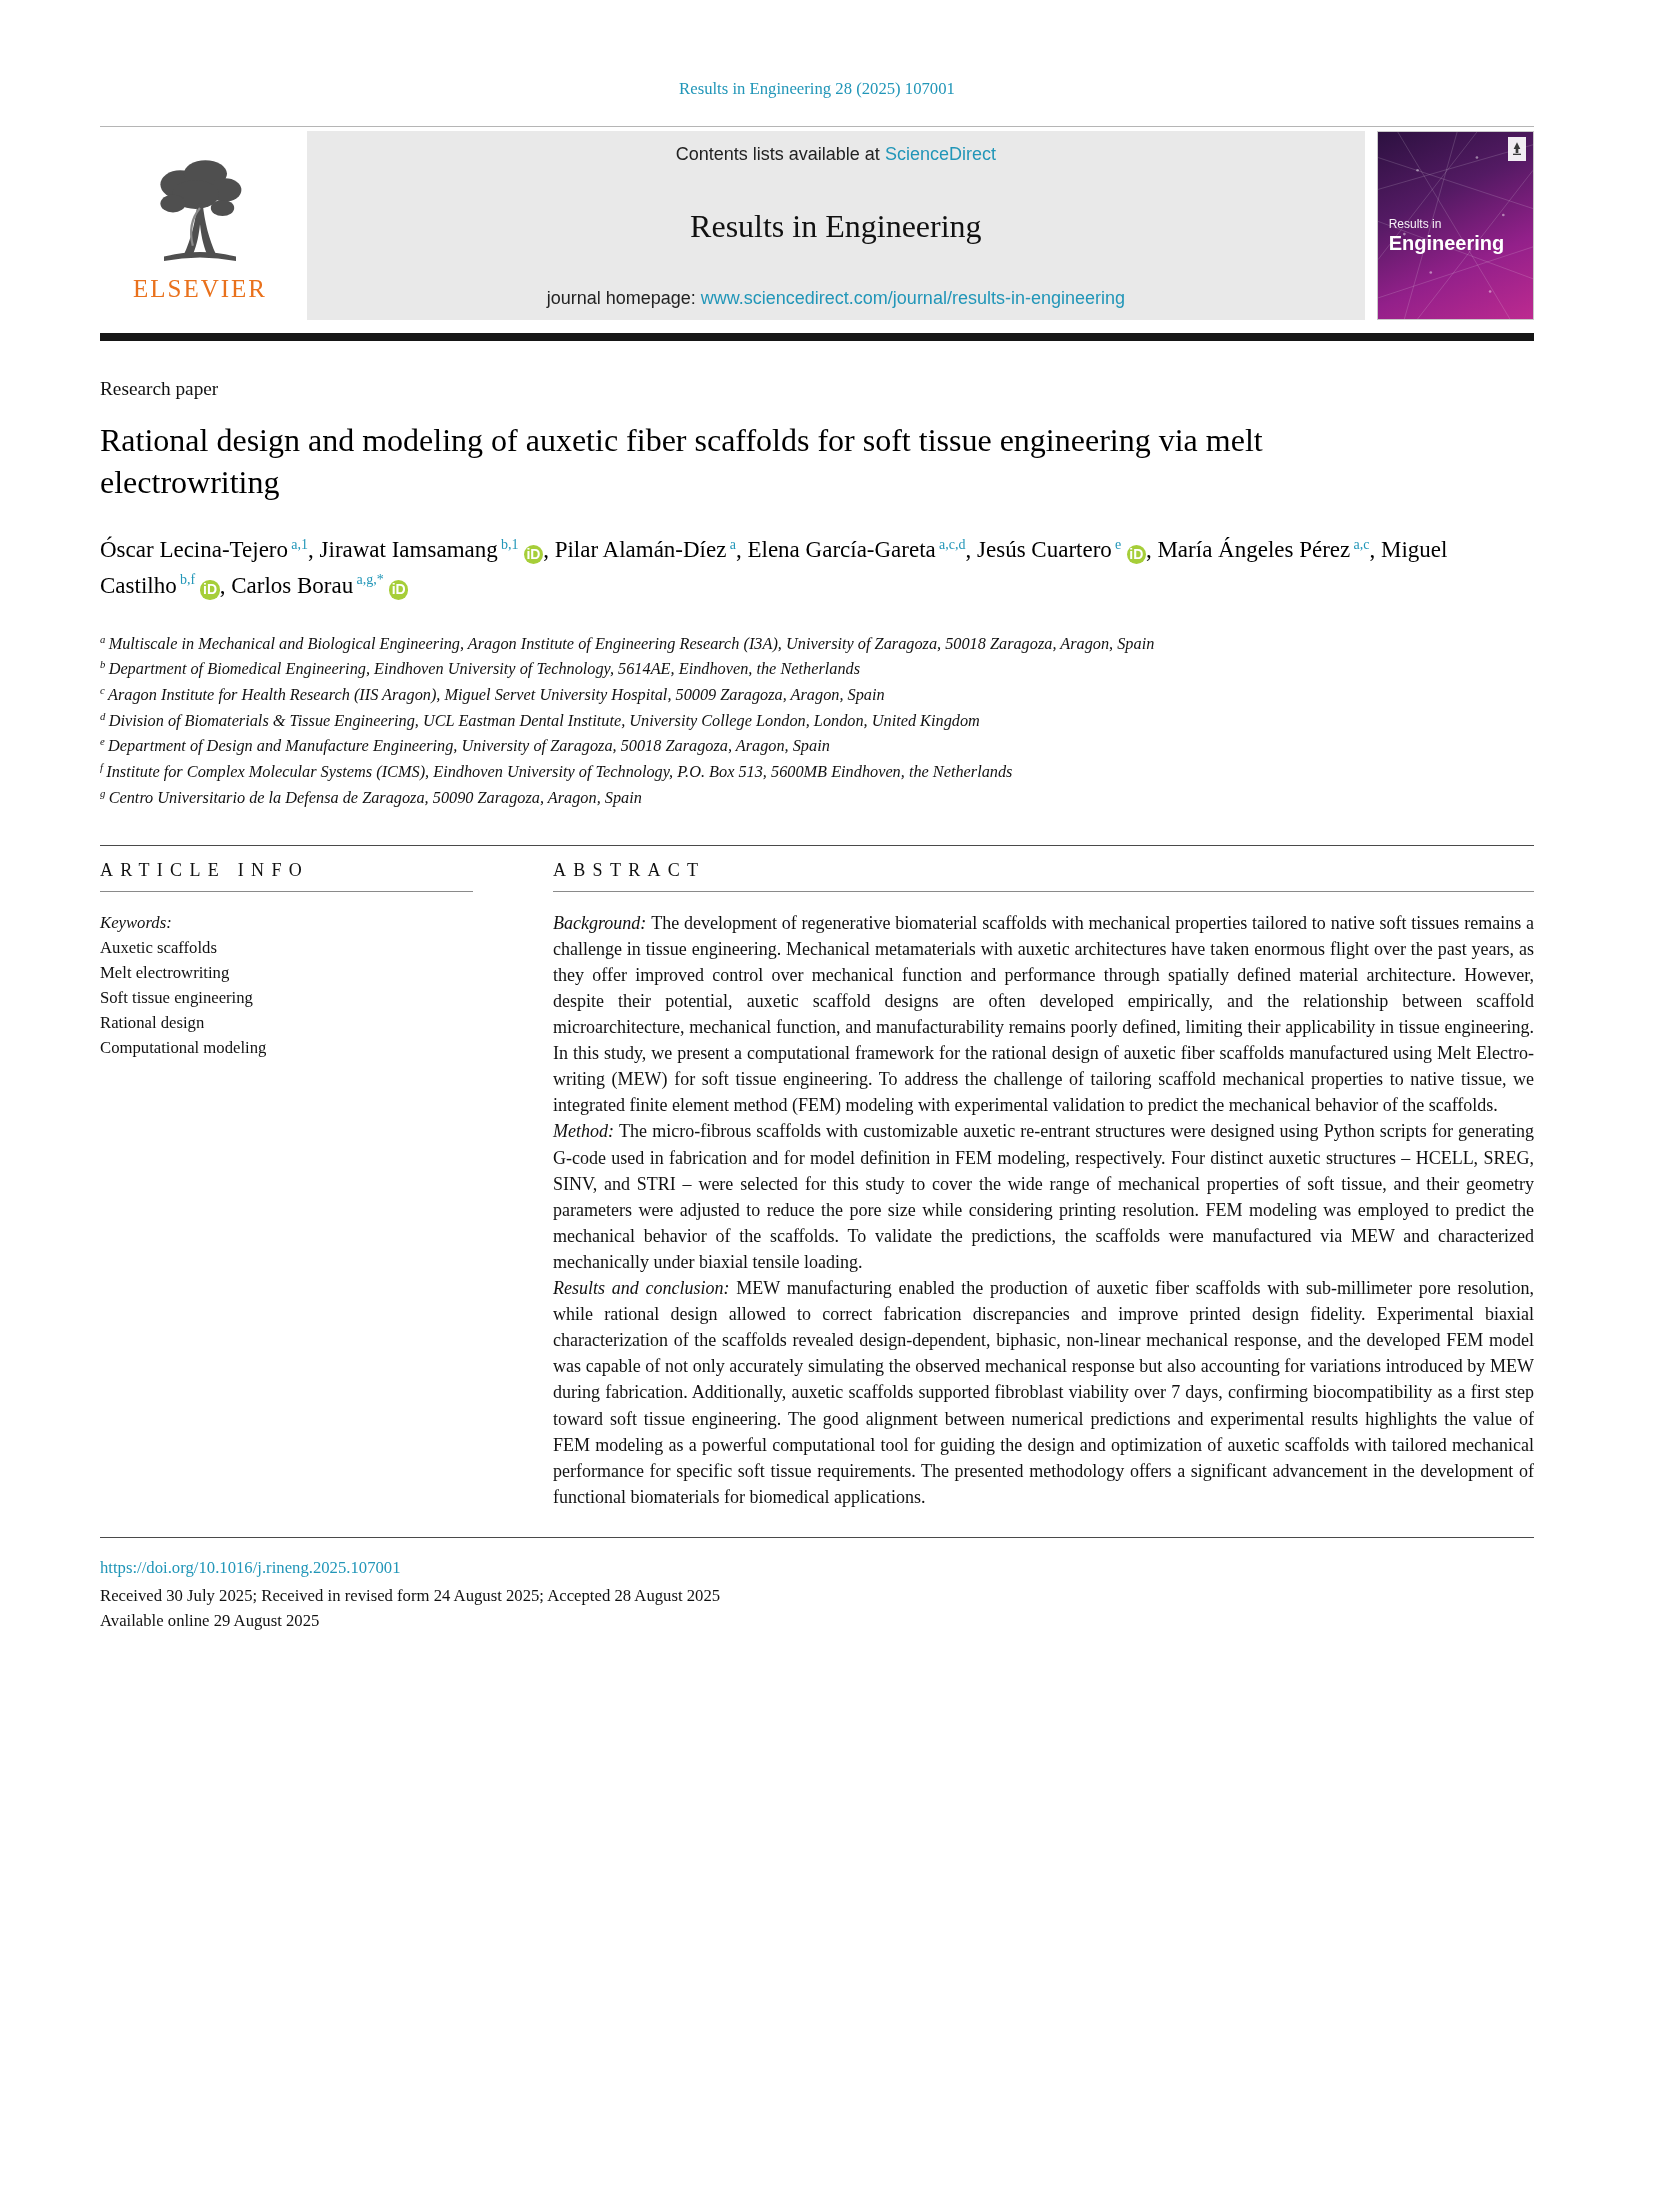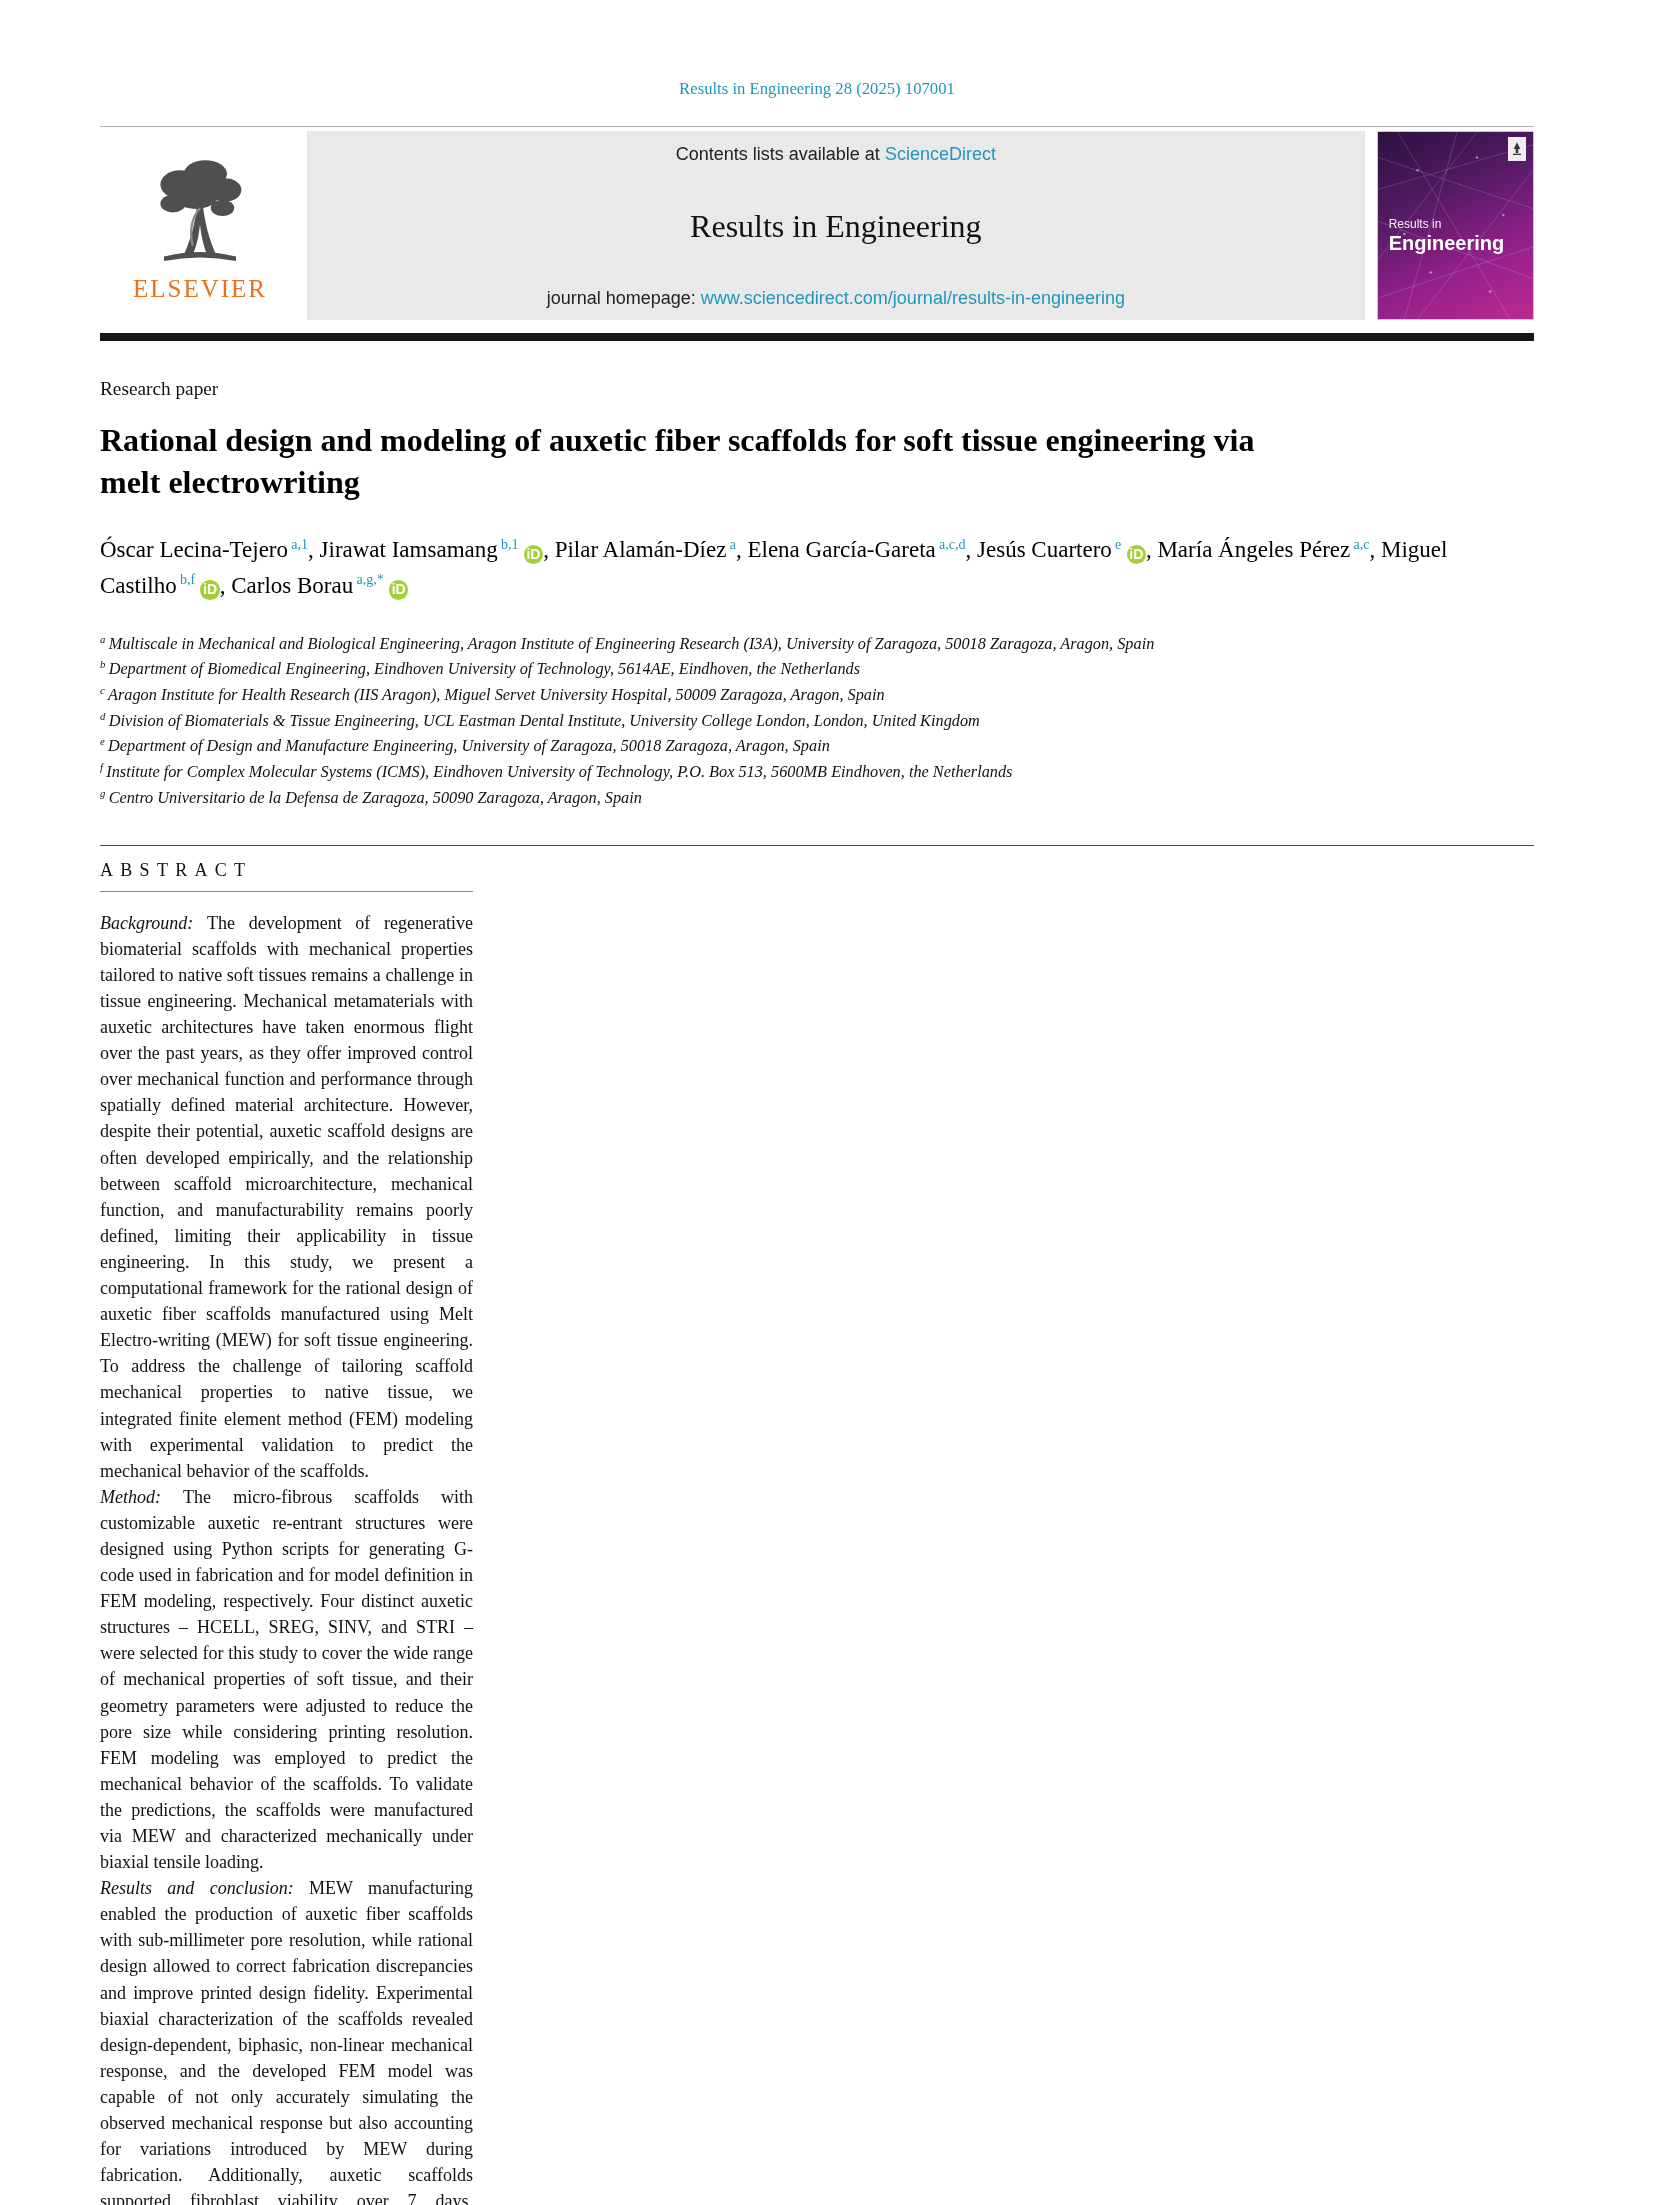--- a/index.html
+++ b/index.html
@@ -79,21 +79,21 @@
     width: 18.7px; height: 24px; background: rgba(255,255,255,.92);
     display: flex; align-items: center; justify-content: center;
   }
 
   .black-bar { margin-top: 9.3px; height: 8px; background: #161616; }
 
   
   .type-label { margin-top: 37px; font-size: 19.3px; color: #111; }
   .title {
     margin-top: 18.7px;
-    font-size: 32px; font-weight: 700; line-height: 1.32;
+    font-size: 32px; font-weight: 400; line-height: 1.32;
     max-width: 1187px; color: #000;
   }
   .authors { margin-top: 29px; font-size: 23px; line-height: 1.55; color: #000; }
   .asup { font-size: 14px; color: #2196b8; margin-left: 3.3px; }
   .orcid {
     display: inline-block; width: 19.3px; height: 19.3px; border-radius: 50%;
     background: #A6CE39; color: #fff;
     font-family: "Liberation Sans", sans-serif; font-size: 14px; font-weight: bold;
     text-align: center; line-height: 19.3px;
     margin-left: 5.3px; vertical-align: -1.3px;
@@ -213,20 +213,34 @@
       <div class="aff-line"><sup>c</sup>Aragon Institute for Health Research (IIS Aragon), Miguel Servet University Hospital, 50009 Zaragoza, Aragon, Spain</div>
       <div class="aff-line"><sup>d</sup>Division of Biomaterials &amp; Tissue Engineering, UCL Eastman Dental Institute, University College London, London, United Kingdom</div>
       <div class="aff-line"><sup>e</sup>Department of Design and Manufacture Engineering, University of Zaragoza, 50018 Zaragoza, Aragon, Spain</div>
       <div class="aff-line"><sup>f</sup>Institute for Complex Molecular Systems (ICMS), Eindhoven University of Technology, P.O. Box 513, 5600MB Eindhoven, the Netherlands</div>
       <div class="aff-line"><sup>g</sup>Centro Universitario de la Defensa de Zaragoza, 50090 Zaragoza, Aragon, Spain</div>
     </div>
 
   <div class="block-rule upper"></div>
 
   <div class="info-abstract">
+    <div class="info-col">
+      <div class="col-heading">ARTICLE INFO</div>
+      <div class="col-rule"></div>
+      <div class="keywords">
+        <div class="kw-label">Keywords:</div>
+        <div id="kw-list">
+            <div class="kw-item">Auxetic scaffolds</div>
+            <div class="kw-item">Melt electrowriting</div>
+            <div class="kw-item">Soft tissue engineering</div>
+            <div class="kw-item">Rational design</div>
+            <div class="kw-item">Computational modeling</div>
+          </div>
+      </div>
+    </div>
     <div class="abs-col">
       <div class="col-heading">ABSTRACT</div>
       <div class="col-rule"></div>
       <div class="abstract-body">
           <p class="abs-para"><span class="para-label">Background: </span>The development of regenerative biomaterial scaffolds with mechanical properties tailored to native soft tissues remains a challenge in tissue engineering. Mechanical metamaterials with auxetic architectures have taken enormous flight over the past years, as they offer improved control over mechanical function and performance through spatially defined material architecture. However, despite their potential, auxetic scaffold designs are often developed empirically, and the relationship between scaffold microarchitecture, mechanical function, and manufacturability remains poorly defined, limiting their applicability in tissue engineering. In this study, we present a computational framework for the rational design of auxetic fiber scaffolds manufactured using Melt Electro-writing (MEW) for soft tissue engineering. To address the challenge of tailoring scaffold mechanical properties to native tissue, we integrated finite element method (FEM) modeling with experimental validation to predict the mechanical behavior of the scaffolds.</p>
           <p class="abs-para"><span class="para-label">Method: </span>The micro-fibrous scaffolds with customizable auxetic re-entrant structures were designed using Python scripts for generating G-code used in fabrication and for model definition in FEM modeling, respectively. Four distinct auxetic structures – HCELL, SREG, SINV, and STRI – were selected for this study to cover the wide range of mechanical properties of soft tissue, and their geometry parameters were adjusted to reduce the pore size while considering printing resolution. FEM modeling was employed to predict the mechanical behavior of the scaffolds. To validate the predictions, the scaffolds were manufactured via MEW and characterized mechanically under biaxial tensile loading.</p>
           <p class="abs-para"><span class="para-label">Results and conclusion: </span>MEW manufacturing enabled the production of auxetic fiber scaffolds with sub-millimeter pore resolution, while rational design allowed to correct fabrication discrepancies and improve printed design fidelity. Experimental biaxial characterization of the scaffolds revealed design-dependent, biphasic, non-linear mechanical response, and the developed FEM model was capable of not only accurately simulating the observed mechanical response but also accounting for variations introduced by MEW during fabrication. Additionally, auxetic scaffolds supported fibroblast viability over 7 days, confirming biocompatibility as a first step toward soft tissue engineering. The good alignment between numerical predictions and experimental results highlights the value of FEM modeling as a powerful computational tool for guiding the design and optimization of auxetic scaffolds with tailored mechanical performance for specific soft tissue requirements. The presented methodology offers a significant advancement in the development of functional biomaterials for biomedical applications.</p>
         </div>
     </div>
   </div>

